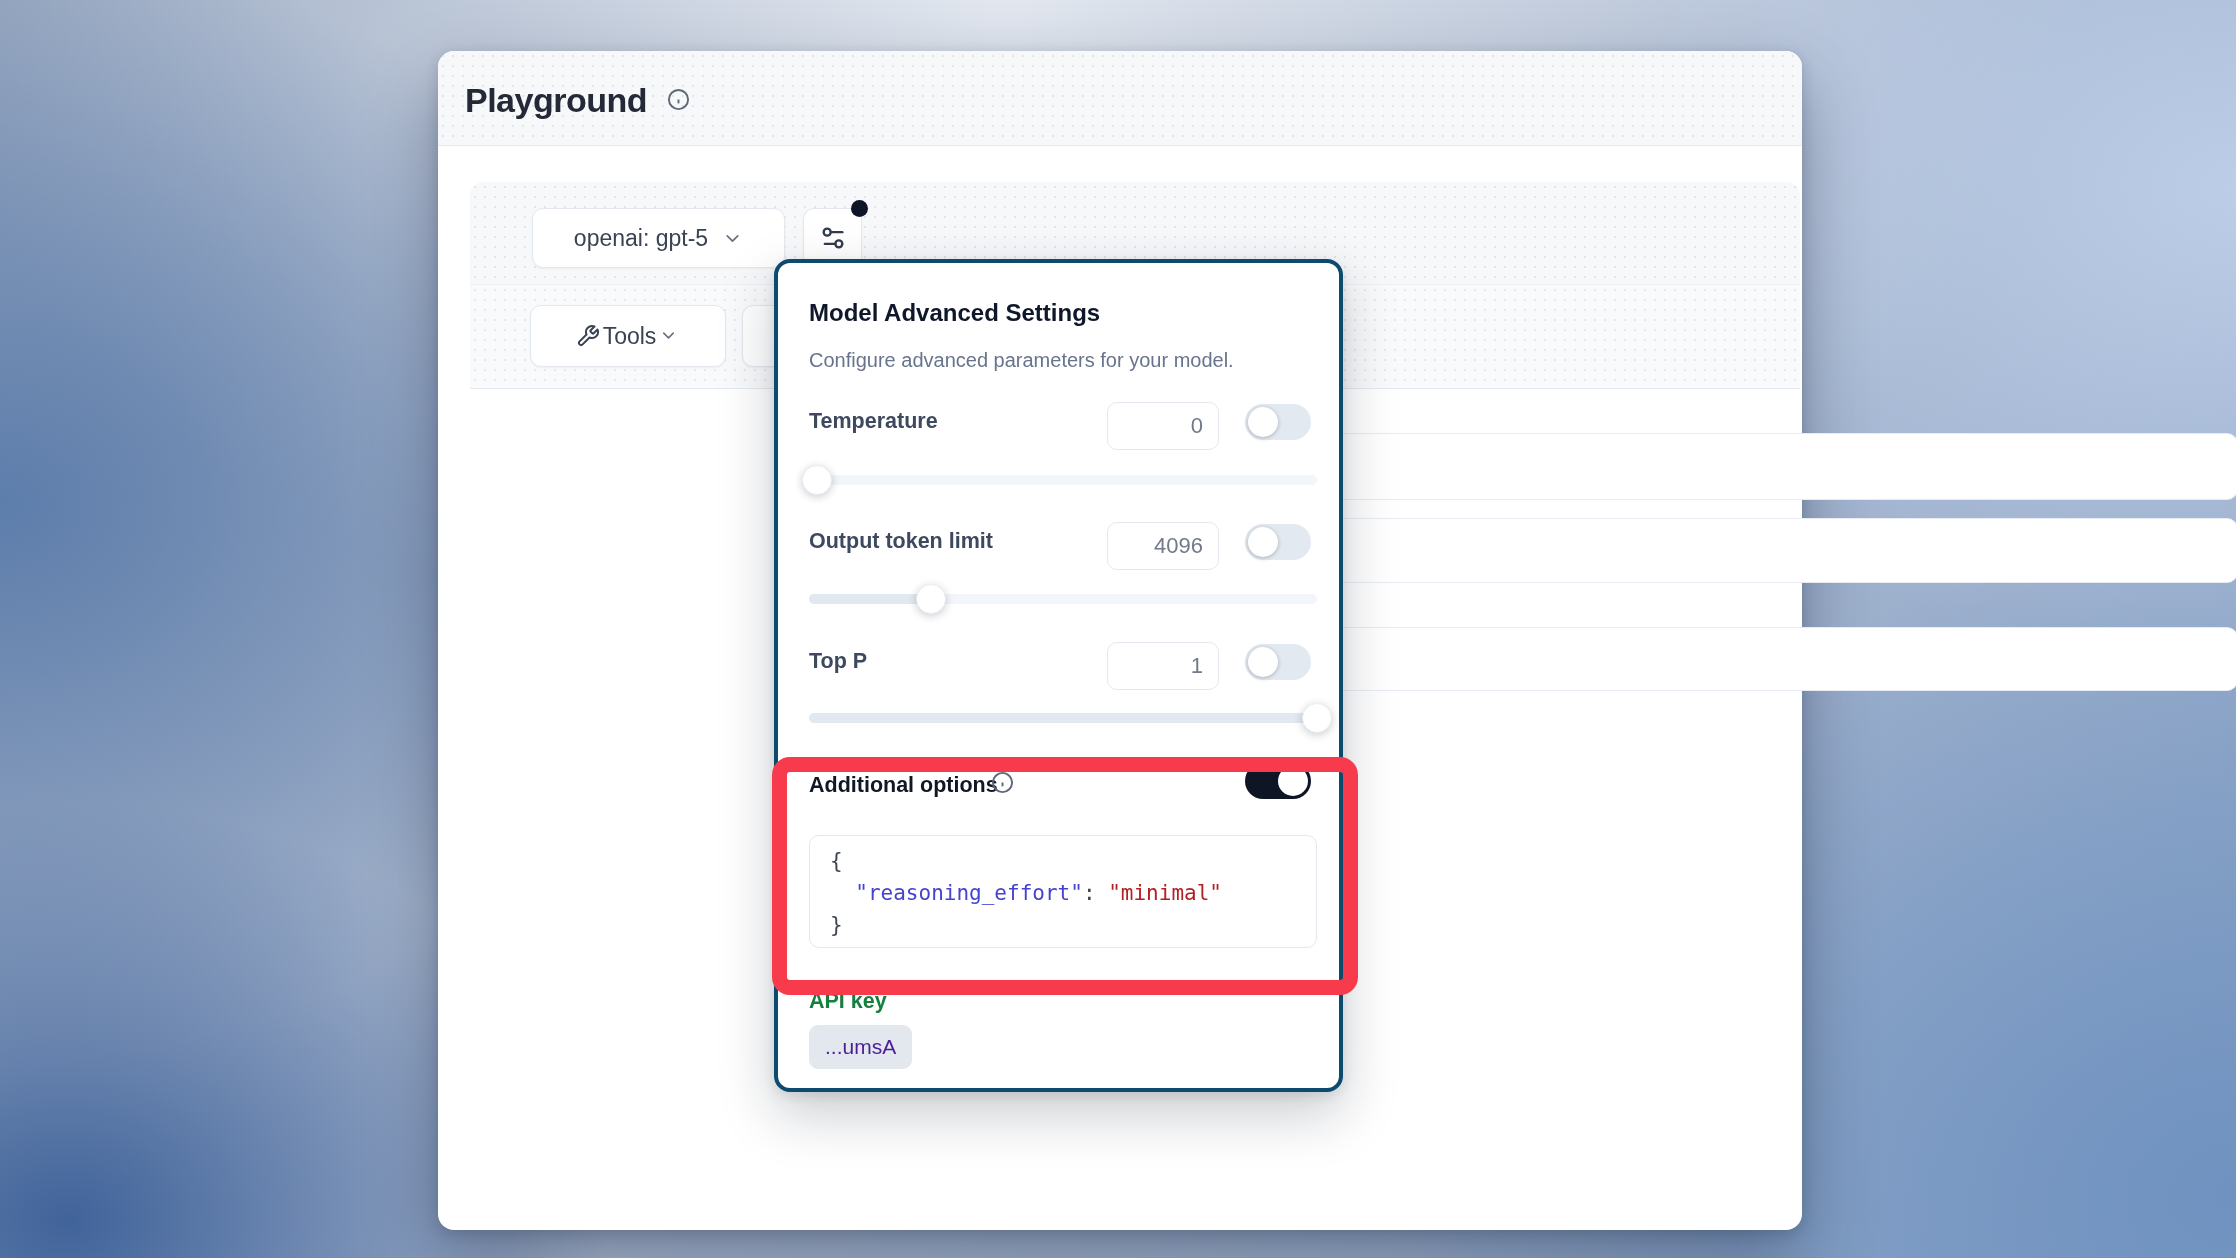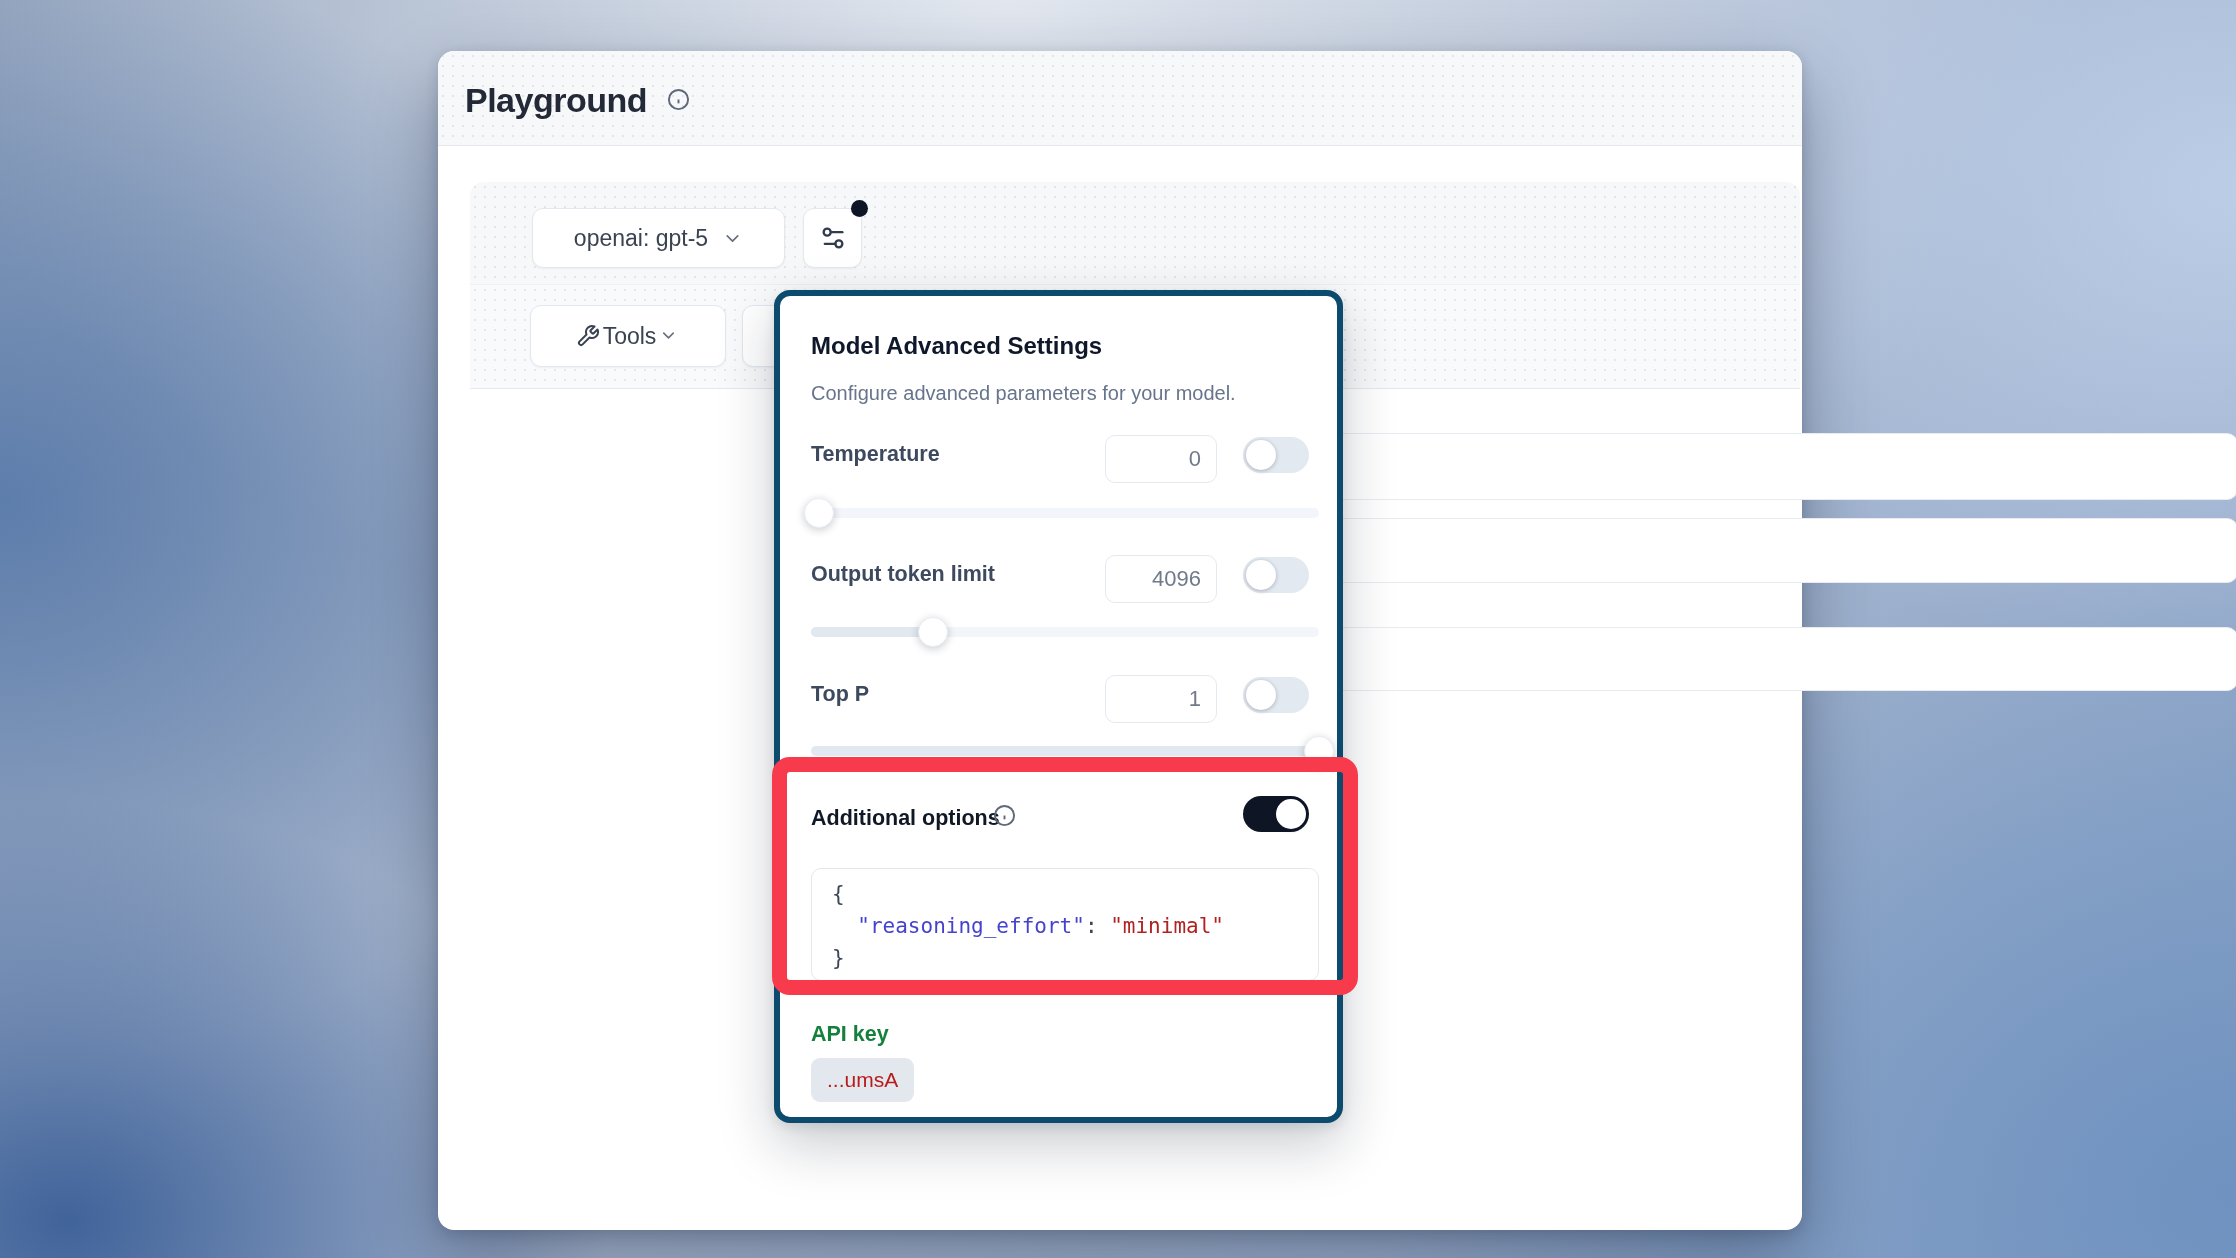--- a/index.html
+++ b/index.html
@@ -77,22 +77,22 @@
   .ph{
     position:absolute; left:197px; top:50%; transform:translateY(-50%);
     font-size:22px; color:#9aa3b2; cursor:text;
   }
   .empty-row{
     position:absolute; left:506px; top:627px; width:1294px; height:64px;
     background:#fff; border:1px solid #e8ecf2; border-radius:11px; cursor:pointer;
   }
   
   .popover{
-    position:absolute; left:774px; top:290px; width:569px; height:833px;
-    background:#fff; border:6px solid #0c4a6e; border-radius:16px;
+    position:absolute; left:774px; top:259px; width:569px; height:833px;
+    background:#fff; border:4px solid #0c4a6e; border-radius:16px;
     box-shadow:0 22px 55px rgba(15,23,42,.22), 0 4px 12px rgba(15,23,42,.10);
   }
   .pop-title{position:absolute; left:31px; top:36px; font-size:24px; font-weight:700; color:#0f172a;}
   .pop-sub{position:absolute; left:31px; top:86px; font-size:20px; color:#67748c;}
   .p-label{position:absolute; left:31px; font-size:21.5px; font-weight:700; color:#3d495e;}
   .num-input{
     position:absolute; right:120px; width:112px; height:48px;
     border:1px solid #e4e9f0; border-radius:10px; background:#fff;
     display:flex; align-items:center; justify-content:flex-end; padding-right:15px;
     font-size:22px; color:#707a89; cursor:text;
@@ -122,21 +122,21 @@
     padding:9px 20px; cursor:text;
     font-family:"DejaVu Sans Mono","Liberation Mono",monospace;
     font-size:21px; line-height:32px; color:#3d4654; white-space:pre;
   }
   .code-key{color:var(--code-key);}
   .code-val{color:var(--code-value);}
   .api-label{position:absolute; left:31px; top:726px; font-size:21.5px; font-weight:700; color:#15803d;}
   .api-badge{
     position:absolute; left:31px; top:762px; height:44px; padding:4px 16px;
     display:inline-flex; align-items:center; background:#e3e8ef; border-radius:9px;
-    font-size:21px; color:#b91c1c; cursor:pointer;
+    font-size:21px; color:#4c1d95; cursor:pointer;
   }
   
   .red-box{
     position:absolute; left:772px; top:757px; width:586px; height:238px;
     border:15px solid var(--accent-red); border-radius:18px; pointer-events:none;
   }
   svg{display:block;}
 </style>
 </head>
 <body>

